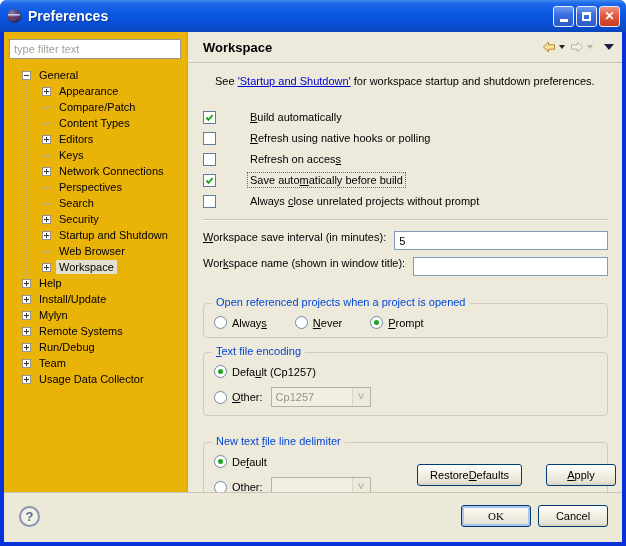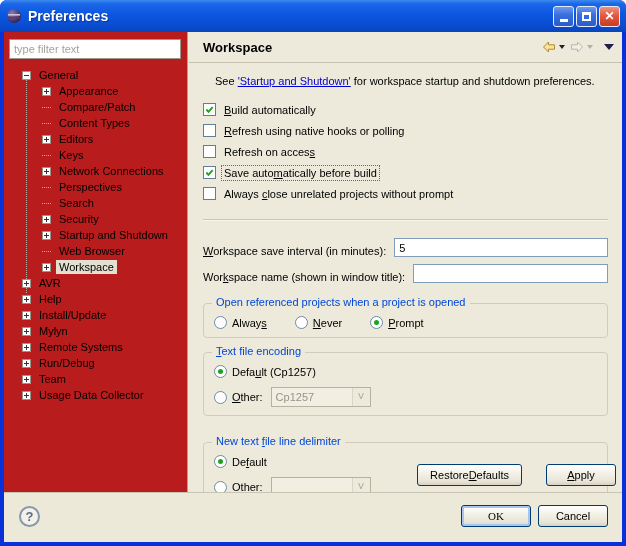--- a/index.html
+++ b/index.html
@@ -18,21 +18,21 @@
     display:flex; align-items:center; justify-content:center; color:#fff; font-weight:bold;
     background:linear-gradient(180deg,#6E9BEF 0%,#3A6FE0 40%,#2B5CC8 100%); }
   .tb-btn.close { background:linear-gradient(180deg,#EE9180 0%,#E25A41 45%,#C93A22 100%); }
   .glyph-min { width:8px; height:3px; background:#fff; margin-top:9px; }
   .glyph-max { width:9px; height:9px; border:2px solid #fff; border-top-width:3px; }
   .glyph-close { font-size:12px; line-height:1; }
 
   .win-body { position:absolute; top:32px; left:4px; right:4px; bottom:4px; background:#ECE9D8; }
 
   
-  .sidebar { position:absolute; left:0; top:0; width:184px; height:460px; background:#b91c1c;
+  .sidebar { position:absolute; left:0; top:0; width:184px; height:460px; background:#eab308;
     border-right:1px solid #A9A499; overflow:hidden; }
   .filter-wrap { padding:7px 6px 6px 5px; }
   .filter-input { width:100%; height:20px; border:1px solid #9C9889; padding:2px 4px;
     font:11px "Liberation Sans",sans-serif; color:#333; background:#fff; }
   .filter-input::placeholder { color:#A5A198; }
   .tree { position:relative; padding-top:2px; }
   .tree::before { content:''; position:absolute; left:22px; top:10px; bottom:110px;
     border-left:1px dotted #B5B1A4; }
   .tree-row { position:relative; height:16px; display:flex; align-items:center; padding-left:18px; }
   .tree-row.child { padding-left:38px; }
@@ -54,31 +54,31 @@
   .caret { width:0; height:0; border-left:3px solid transparent; border-right:3px solid transparent;
     border-top:4px solid #222; margin-left:2px; }
   .caret.dis { border-top-color:#B5B1A4; }
   .menu-caret { width:0; height:0; border-left:5px solid transparent; border-right:5px solid transparent;
     border-top:6px solid #20204A; margin-left:8px; }
 
   .pcontent { position:absolute; top:31px; bottom:0; left:0; right:0; padding:10px 14px 0; }
   .desc { margin:2px 12px 16px; }
   .desc a { color:#0000D0; text-decoration:underline; cursor:pointer; }
 
-  .cb-row { display:flex; align-items:flex-start; height:21px; }
+  .cb-row { display:flex; align-items:flex-end; height:21px;gap:26px; }
   .xp-check { width:13px; height:13px; border:1px solid #5F7E9C; background:#fff; margin-right:6px;
     flex:0 0 13px; display:flex; align-items:center; justify-content:center; }
   .xp-check svg { display:none; }
   .cb-row.checked .xp-check svg { display:block; }
   .cb-label { padding:1px 2px; }
   .cb-row.focused .cb-label { outline:1px dotted #666; }
 
   .sep { border-top:1px solid #C9C5B4; border-bottom:1px solid #F7F5EC; margin:11px 0 10px; }
 
-  .field-row { display:flex; align-items:flex-end; height:26px; }
+  .field-row { display:flex; align-items:flex-start; height:26px; }
   .field-row .flabel { margin-right:8px; white-space:nowrap; }
   .xp-input { flex:1; height:19px; border:1px solid #7F9DB9; background:#fff; padding:2px 4px;
     font:11px "Liberation Sans",sans-serif; }
 
   .grp { position:relative; border:1px solid #D0CCBD; border-radius:4px; margin-top:14px;
     padding:12px 10px 8px; }
   .grp-title { position:absolute; top:-8px; left:8px; background:#EDEADC; padding:0 4px; color:#0046D5; }
   .radio-row { display:flex; align-items:center; gap:28px; }
   .radio { display:flex; align-items:center; }
   .xp-radio { position:relative; width:13px; height:13px; border:1px solid #6E8AA4; border-radius:50%;
@@ -195,24 +195,20 @@
           <div class="tree-row child">
             <span class="stub"></span>
             <span class="tlabel">Web Browser</span>
           </div>
           <div class="tree-row child selected">
             <span class="exp plus"></span>
             <span class="tlabel">Workspace</span>
           </div>
           <div class="tree-row">
             <span class="exp plus"></span>
-            <span class="tlabel">AVR</span>
-          </div>
-          <div class="tree-row">
-            <span class="exp plus"></span>
             <span class="tlabel">Help</span>
           </div>
           <div class="tree-row">
             <span class="exp plus"></span>
             <span class="tlabel">Install/Update</span>
           </div>
           <div class="tree-row">
             <span class="exp plus"></span>
             <span class="tlabel">Mylyn</span>
           </div>

